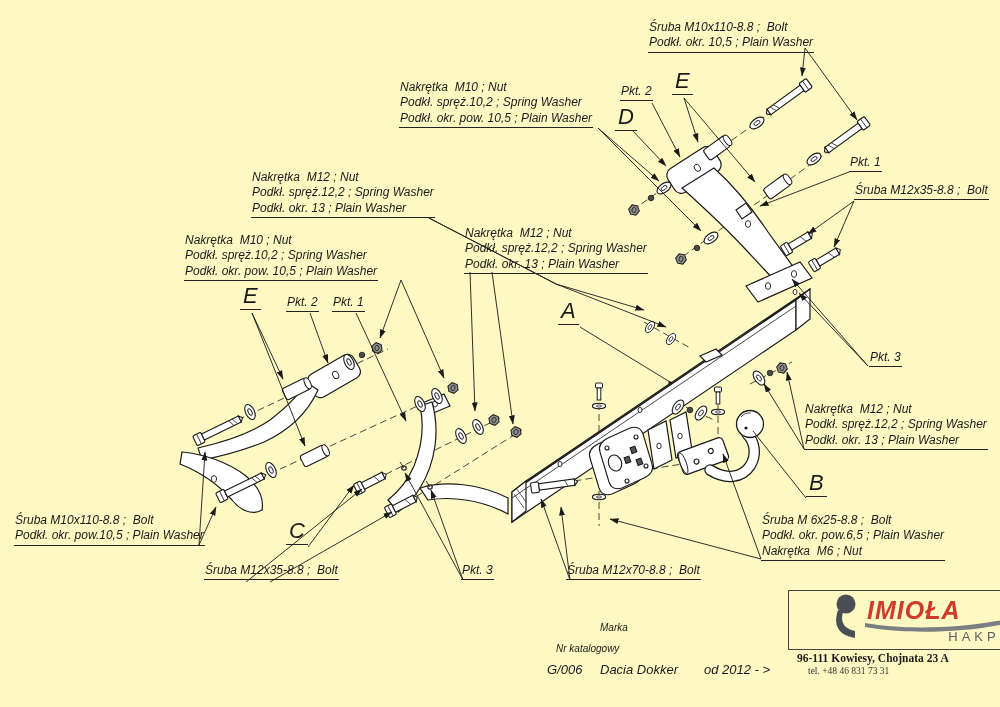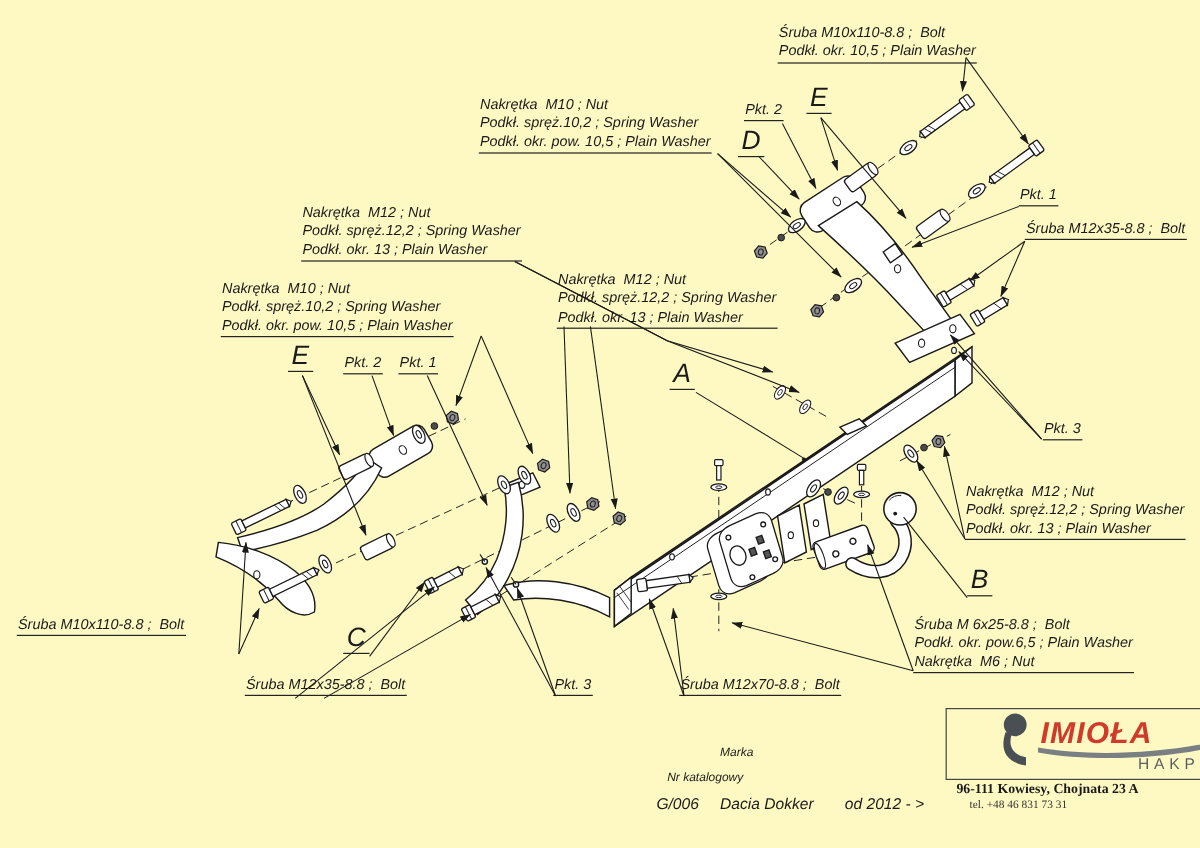--- a/index.html
+++ b/index.html
@@ -328,20 +328,21 @@
       <div class="callout big" style="left: 806px; top: 472px;">
         <span class="line">B</span>
       </div>
       <div class="callout" style="left: 761px; top: 513px;">
         <span class="line">Śruba M 6x25-8.8 ;  Bolt</span>
         <span class="line">Podkł. okr. pow.6,5 ; Plain Washer</span>
         <span class="line">Nakrętka  M6 ; Nut</span>
       </div>
       <div class="callout" style="left: 14px; top: 513px;">
         <span class="line">Śruba M10x110-8.8 ;  Bolt</span>
+        <span class="line">Podkł. okr. pow.10,5 ; Plain Washer</span>
       </div>
       <div class="callout big" style="left: 286px; top: 520px;">
         <span class="line">C</span>
       </div>
       <div class="callout" style="left: 204px; top: 563px;">
         <span class="line">Śruba M12x35-8.8 ;  Bolt</span>
       </div>
       <div class="callout" style="left: 461px; top: 563px;">
         <span class="line">Pkt. 3</span>
       </div>

